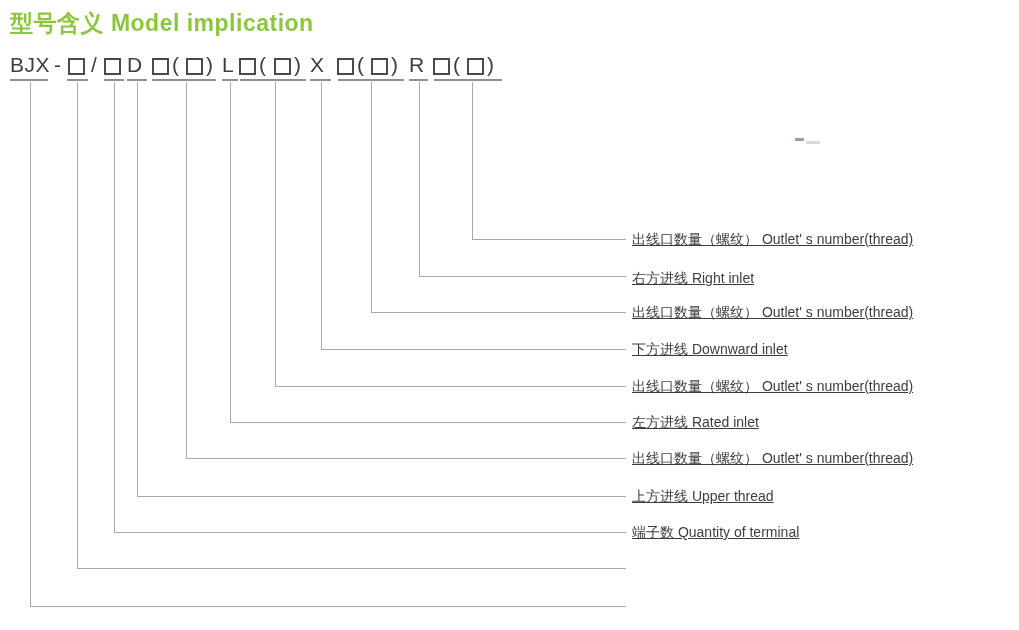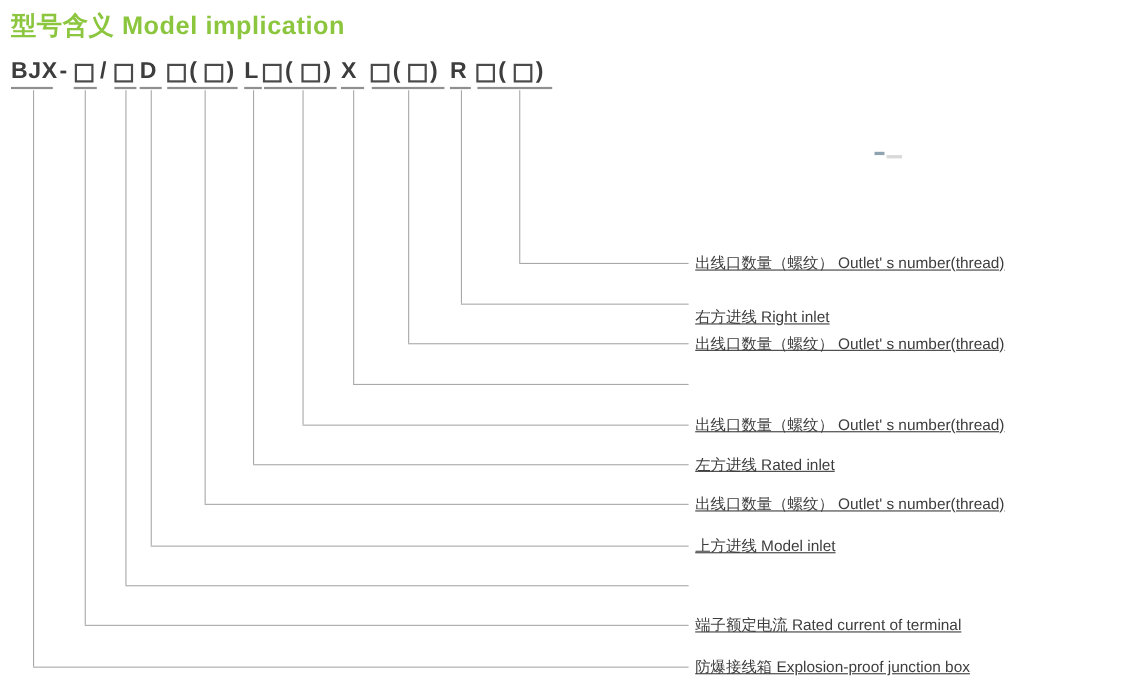--- a/index.html
+++ b/index.html
@@ -20,21 +20,21 @@
     font-family:"Liberation Sans","DejaVu Sans",sans-serif;
   }
   .title{
     position:absolute;left:10px;top:8px;
     font-size:23px;font-weight:700;letter-spacing:.5px;
     color:var(--accent);
     white-space:nowrap;
   }
   .ct{
     position:absolute;top:53px;
-    font-size:21px;font-weight:700;color:var(--ink);
+    font-size:21px;font-weight:400;color:var(--ink);
     letter-spacing:.5px;line-height:24px;white-space:pre;
   }
   .pbox{
     position:absolute;top:58px;width:13px;height:13px;
     border:2px solid var(--box-border);background:#fff;
   }
   .ul{position:absolute;top:79px;height:2px;background:var(--underline);}
   .vl{position:absolute;top:82px;width:1px;background:var(--line);}
   .hl{position:absolute;height:1px;background:var(--line);}
   .lbl{
@@ -117,25 +117,25 @@
   <div class="vl" style="left:114px;height:450px"></div>
   <div class="hl" style="left:114px;top:532px;width:512px"></div>
 
   <div class="vl" style="left:77px;height:486px"></div>
   <div class="hl" style="left:77px;top:568px;width:549px"></div>
 
   <div class="vl" style="left:30px;height:524px"></div>
   <div class="hl" style="left:30px;top:606px;width:596px"></div>
 
   <div class="lbl" style="top:229px">出线口数量（螺纹） Outlet' s number(thread)</div>
-  <div class="lbl" style="top:278px">右方进线 Right inlet</div>
+  <div class="lbl" style="top:268px">右方进线 Right inlet</div>
   <div class="lbl" style="top:302px">出线口数量（螺纹） Outlet' s number(thread)</div>
+  <div class="lbl" style="top:339px">下方进线 Downward inlet</div>
   <div class="lbl" style="top:376px">出线口数量（螺纹） Outlet' s number(thread)</div>
   <div class="lbl" style="top:412px">左方进线 Rated inlet</div>
   <div class="lbl" style="top:448px">出线口数量（螺纹） Outlet' s number(thread)</div>
-  <div class="lbl" style="top:486px">上方进线 Model inlet</div>
-  <div class="lbl" style="top:558px">端子额定电流 Rated current of terminal</div>
-  <div class="lbl" style="top:596px">防爆接线箱 Explosion-proof junction box</div>
+  <div class="lbl" style="top:486px">上方进线 Upper thread</div>
+  <div class="lbl" style="top:522px">端子数 Quantity of terminal</div>
 
   <div class="artifact" style="left:795px;top:138px;width:9px;height:3px;background:var(--artifact-blue)"></div>
   <div class="artifact" style="left:806px;top:141px;width:14px;height:3px;background:var(--artifact-gray)"></div>
 
 </div>
 
 </body></html>

